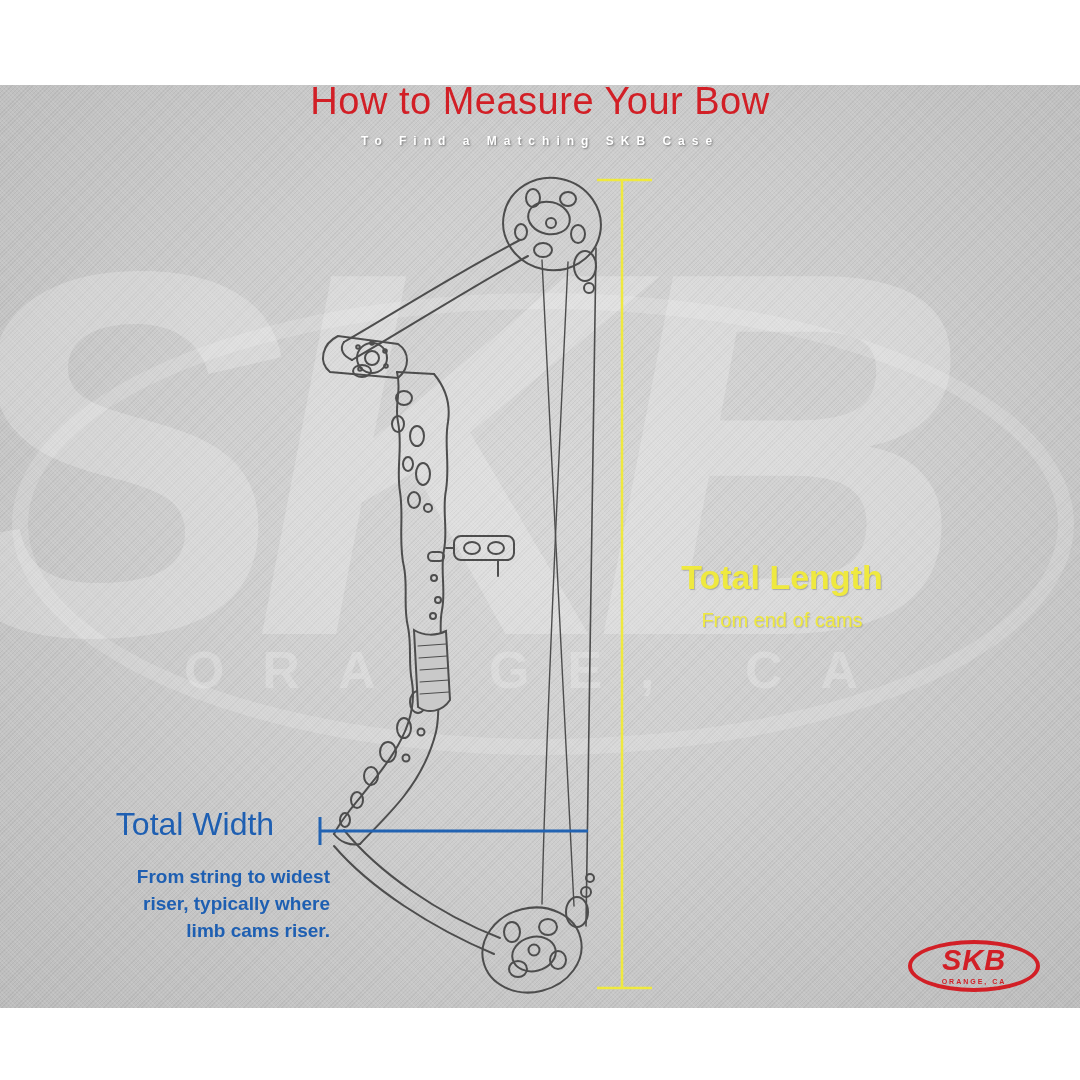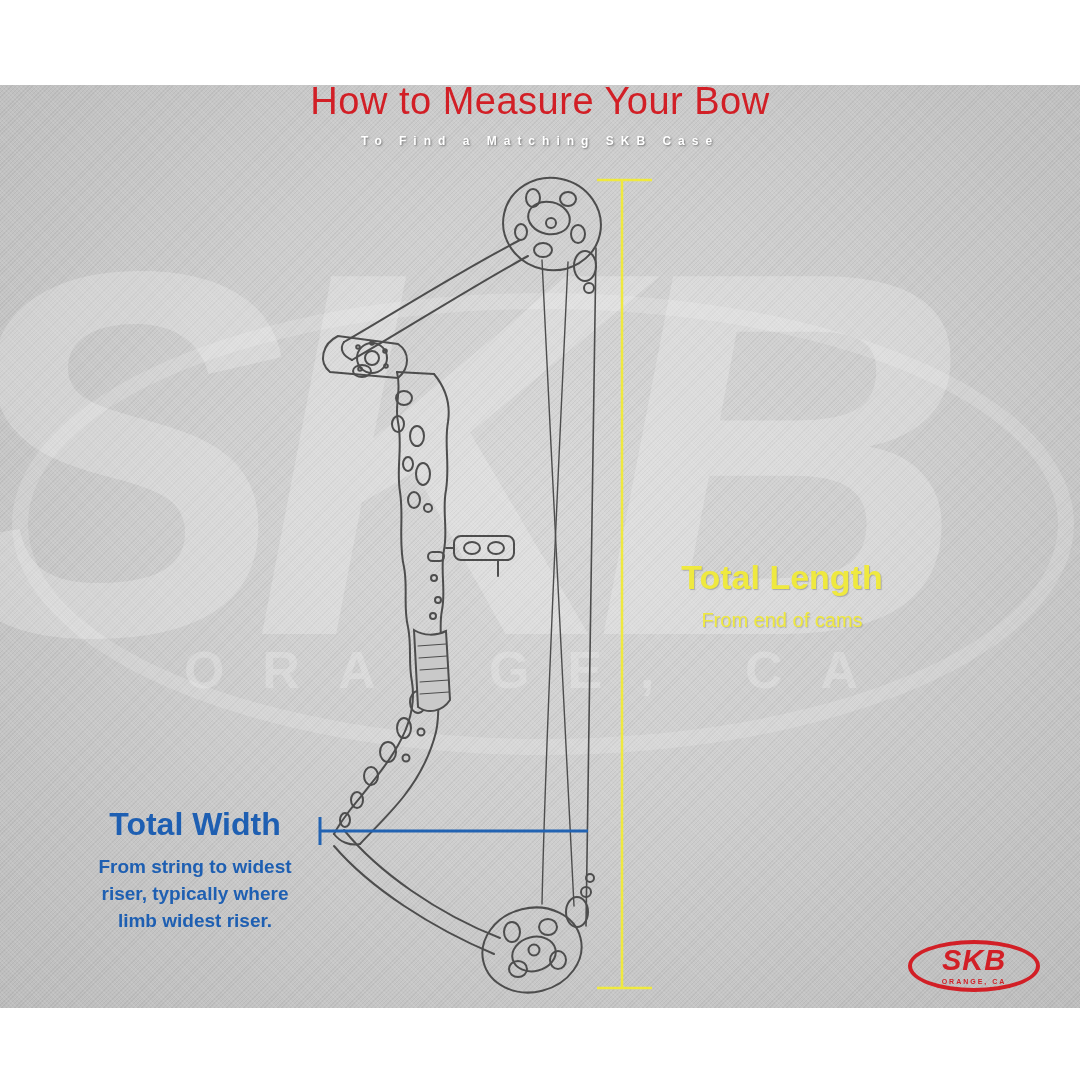--- a/index.html
+++ b/index.html
@@ -30,22 +30,22 @@
     text-shadow:1px 1px 2px rgba(110,110,110,0.9);}
 
   .length-annotation{position:absolute;left:652px;top:558px;width:260px;text-align:center;}
   .length-label{font-size:34px;font-weight:bold;color:#efe93f;
     text-shadow:1px 1px 1px rgba(130,130,130,0.55);}
   .length-line{font-size:20px;font-weight:normal;color:#efe93f;line-height:31px;
     text-shadow:1px 1px 1px rgba(130,130,130,0.45);}
   .length-label{margin-bottom:8px;}
 
   .width-annotation{position:absolute;left:60px;top:806px;width:270px;text-align:center;}
-  .width-label{font-size:32px;font-weight:bold;color:#1e5fb2;margin-bottom:10px;}
-  .width-line{font-size:19px;font-weight:bold;color:#1e5fb2;line-height:27px;}
+  .width-label{font-size:32px;font-weight:normal;color:#1e5fb2;margin-bottom:20px;}
+  .width-line{font-size:19px;font-weight:bold;color:#1e5fb2;line-height:27px;text-align:right;}
 
   .logo{position:absolute;right:40px;bottom:88px;width:132px;height:52px;}
   .logo-oval{position:absolute;left:0;top:0;width:124px;height:44px;border:4px solid #d21f26;
     border-radius:50%;}
   .logo-text{position:absolute;left:0;top:6px;width:132px;text-align:center;font-size:29px;
     font-weight:bold;font-style:italic;color:#d21f26;letter-spacing:1px;line-height:29px;}
   .logo-sub{position:absolute;left:0;top:38px;width:132px;text-align:center;font-size:7px;
     font-weight:bold;color:#d21f26;letter-spacing:2px;}
 </style>
 </head>
@@ -164,21 +164,21 @@
 
   <div class="length-annotation">
     <div class="length-label">Total Length</div>
     <div class="length-line">From end of cams</div>
   </div>
 
   <div class="width-annotation">
     <div class="width-label">Total Width</div>
     <div class="width-line">From string to widest</div>
     <div class="width-line">riser, typically where</div>
-    <div class="width-line">limb widest riser.</div>
+    <div class="width-line">limb cams riser.</div>
   </div>
 
   <div class="logo">
     <div class="logo-oval"></div>
     <div class="logo-text">SKB</div>
     <div class="logo-sub">ORANGE, CA</div>
   </div>
 
 </div>
 

